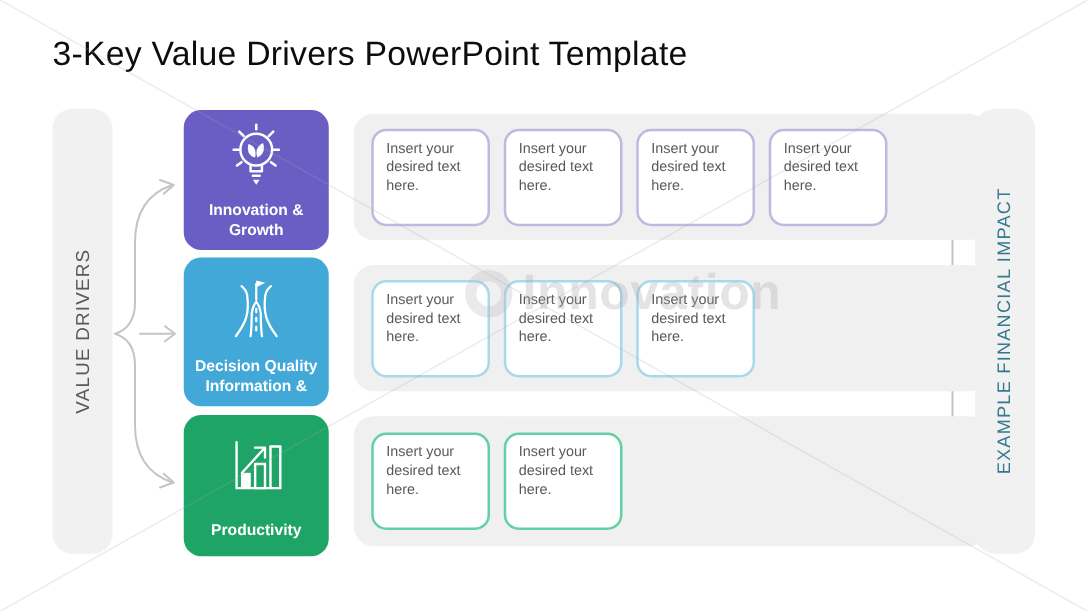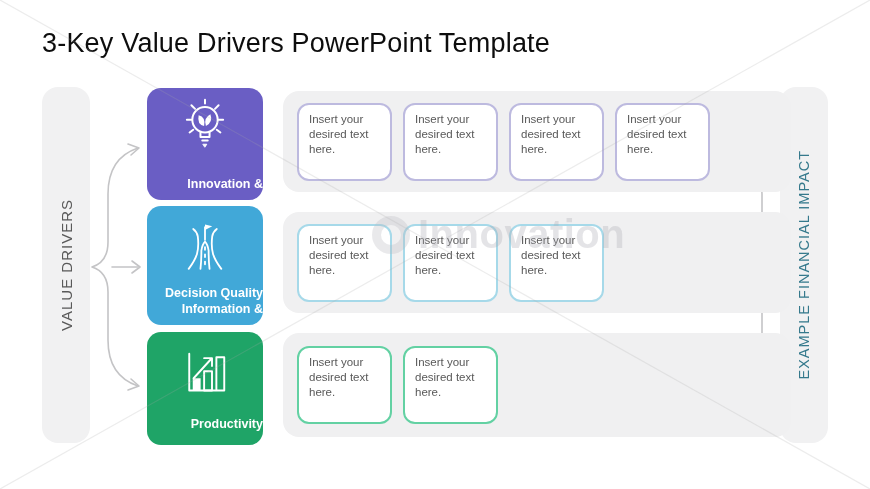--- a/index.html
+++ b/index.html
@@ -20,21 +20,21 @@
   .rail-left{left:42px;}
   .rail-right{left:780px;}
   .rail-label{
     writing-mode:vertical-rl;transform:rotate(180deg);
     font-size:15px;letter-spacing:1px;color:#595959;font-weight:400;white-space:nowrap;
   }
   .rail-right .rail-label{color:#35798c;font-size:14.5px;}
   
   .driver-box{
     position:absolute;left:147px;width:116px;border-radius:14px;
-    color:#fff;text-align:right;
+    color:#fff;text-align:center;
   }
   .driver-box .icon{
     position:absolute;top:8px;left:50%;transform:translateX(-50%);
   }
   .driver-label{
     position:absolute;bottom:8px;left:0;right:0;
     font-size:12.5px;font-weight:700;line-height:1.3;
   }
   .driver-label span{display:block;}
   #driver-2 .driver-label{bottom:13px;}
@@ -105,20 +105,21 @@
       <path d="M17,10 L21,14 M47,10 L43,14"></path>
       <path d="M15,40 L19,37 M49,40 L45,37"></path>
     </g>
     <g fill="#fff">
       <path d="M31,33 Q23,31 25,21 Q33,23 31,33 Z"></path>
       <path d="M33,33 Q41,29 38,20 Q30,24 33,33 Z"></path>
     </g>
   </svg>
   <div class="driver-label">
     <span>Innovation &amp;</span>
+    <span>Growth</span>
   </div>
 </div>
 
 <div id="driver-1" class="driver-box" style="top: 206px; height: 119px; background: rgb(65, 168, 216);">
   <svg class="icon" width="58" height="64" viewBox="0 0 64 70" style="top:10px;">
     <g fill="none" stroke="#fff" stroke-width="2" stroke-linecap="round">
       <path d="M14,58 C23,46 26,38 24,22 Q23,17 19,14"></path>
       <path d="M50,58 C41,46 38,38 40,22 Q41,17 45,14"></path>
       <path d="M27,58 C28,50 28,44 28,38 Q29,31 32,28 Q35,31 36,38 C36,44 36,50 37,58"></path>
       <path d="M32,26 L32,12"></path>

